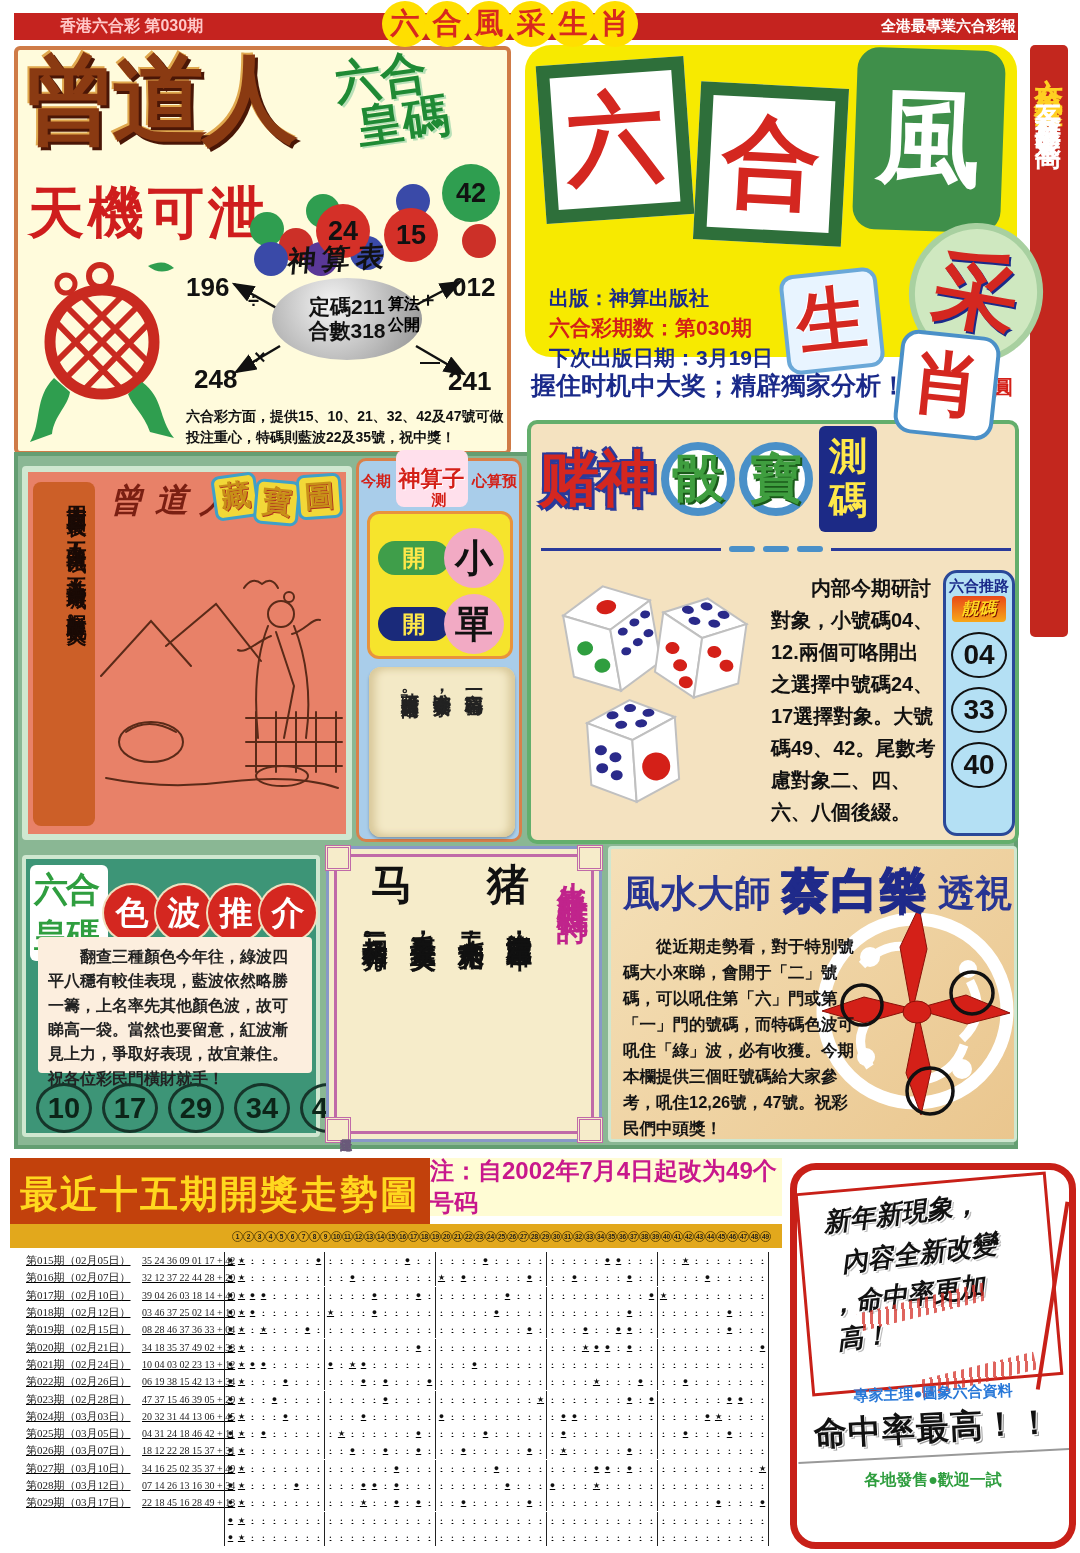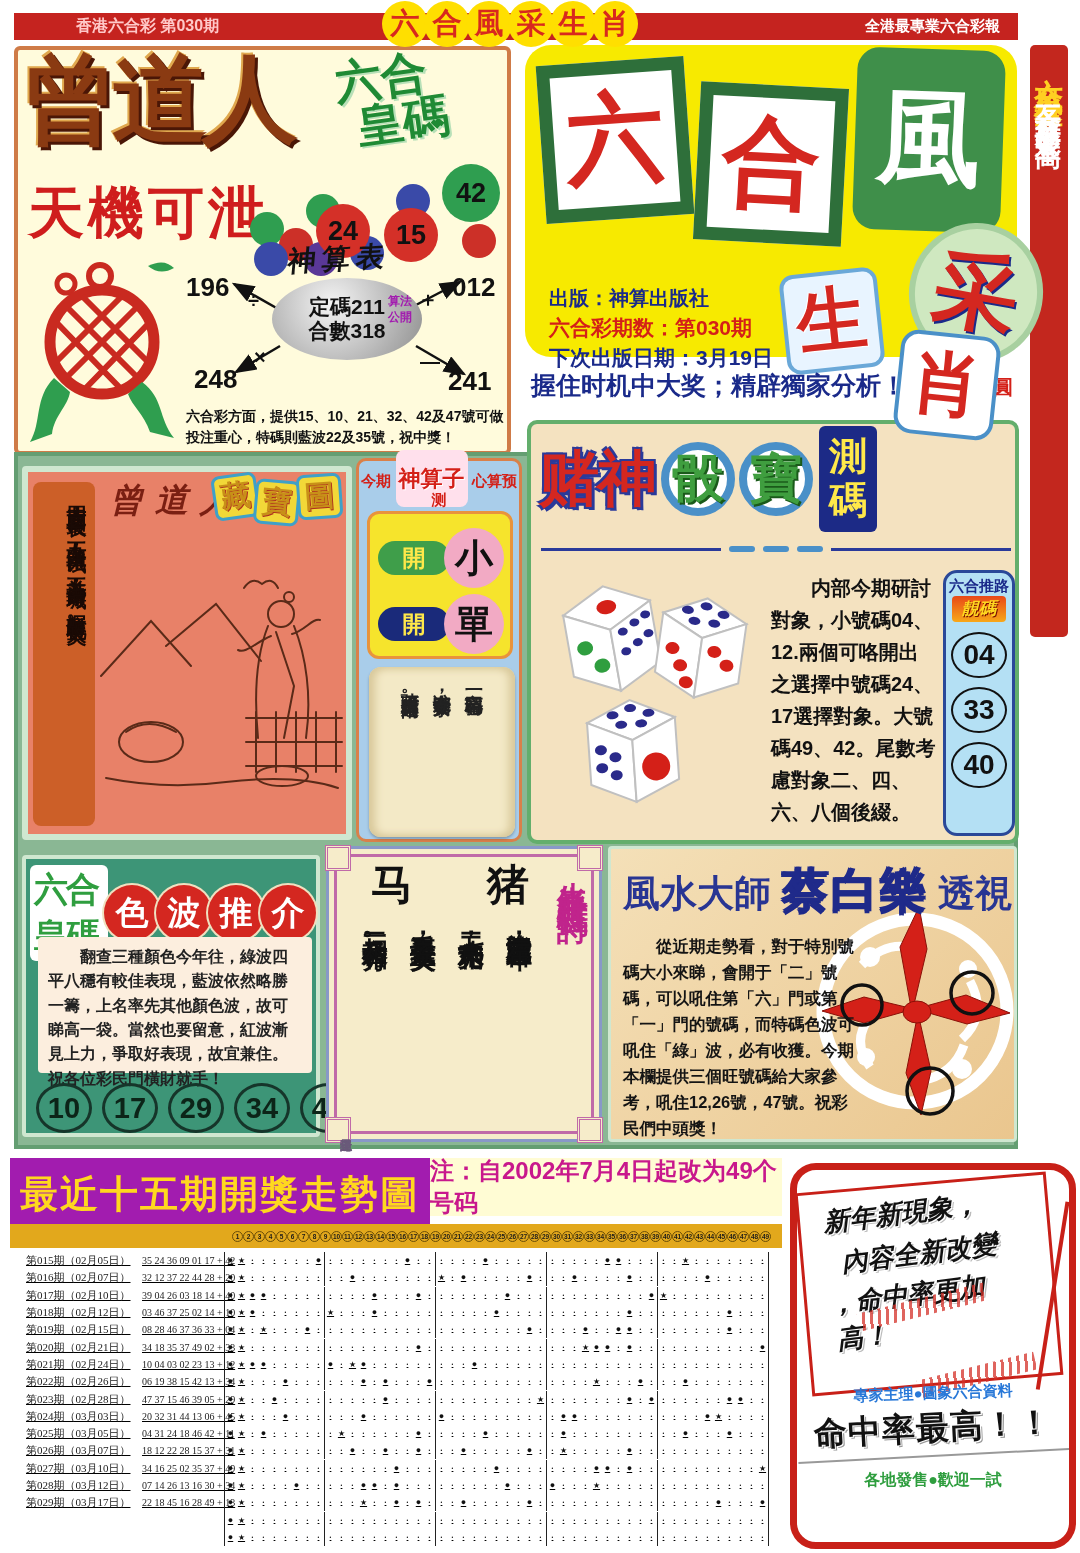--- a/index.html
+++ b/index.html
@@ -2,21 +2,21 @@
 <html><head>
 <meta charset="utf-8">
 <style>
   html,body{margin:0;padding:0;background:#fff;}
   #page{position:relative;width:1080px;height:1553px;background:#fff;overflow:hidden;
         font-family:"Liberation Sans",sans-serif;}
   .abs{position:absolute;}
 
   
   .mast-bar{left:14px;top:13px;width:1004px;height:27px;background:#c5231f;display:flex;
-            align-items:center;justify-content:space-between;padding:0 18px;box-sizing:border-box;}
+            align-items:center;justify-content:space-between;padding:0 2px;box-sizing:border-box;}
   .mast-left{color:#ffc9c9;font-size:16px;font-weight:700;padding-left:44px;}
   .mast-right{color:#fff;font-size:15px;font-weight:700;}
   .top-logo{left:386px;top:1px;display:flex;z-index:5;}
   .logo-circle{width:46px;height:46px;border-radius:50%;background:#ffdf00;color:#d8281e;
                font-size:29px;font-weight:900;display:inline-flex;align-items:center;justify-content:center;
                margin-left:-4px;font-family:"Liberation Serif",serif;}
 
   
   .sidebar{left:1030px;top:45px;width:38px;height:592px;background:#c3271e;border-radius:5px;
            writing-mode:vertical-rl;text-orientation:upright;display:flex;align-items:center;
@@ -40,21 +40,21 @@
   .numball{width:54px;height:54px;display:flex;align-items:center;justify-content:center;
            font-size:27px;font-weight:800;color:#111;}
   .shine{background-image:radial-gradient(circle at 32% 28%,rgba(255,255,255,.85),rgba(255,255,255,0) 45%);}
   .suan{left:158px;top:198px;width:332px;height:154px;}
   .suan-title{left:112px;top:-8px;font-family:"Liberation Serif",serif;font-size:28px;font-weight:900;
               letter-spacing:6px;transform:skewX(-8deg) rotate(-3deg);color:#111;}
   .oval{left:96px;top:30px;width:150px;height:82px;border-radius:50%;
         background:radial-gradient(circle at 40% 32%,#f4f4f4,#8d8d8d);display:flex;flex-direction:column;
         align-items:center;justify-content:center;}
   .oval .ln{font-size:21px;font-weight:900;color:#111;line-height:1.15;}
-  .oval-side{left:212px;top:46px;font-size:12px;font-weight:700;color:#a21caf;line-height:1.3;}
+  .oval-side{left:212px;top:46px;font-size:16px;font-weight:700;color:#000000;line-height:1.3;}
   .corner{font-size:26px;font-weight:800;color:#111;}
   .op{font-size:20px;font-weight:900;color:#111;}
   .z-note{left:168px;top:356px;width:318px;font-size:14px;font-weight:700;line-height:1.5;color:#111;}
 
   
   .logopanel{left:525px;top:45px;width:492px;height:352px;}
   .yellowbox{left:0;top:0;width:492px;height:312px;background:#f7ea00;border-radius:26px;}
   .tile{position:absolute;display:flex;align-items:center;justify-content:center;
         font-family:"Liberation Serif",serif;font-weight:900;}
   .t-liu{left:16px;top:16px;width:148px;height:158px;background:#fff;border:13px solid #2e6f3a;
@@ -189,21 +189,21 @@
             border:3px solid #cfe7d0;border-radius:4px;box-sizing:border-box;overflow:hidden;}
   .fs-head{left:12px;top:10px;display:flex;align-items:baseline;gap:10px;white-space:nowrap;}
   .fs-t1,.fs-t3{font-family:"Liberation Serif",serif;font-size:37px;font-weight:900;color:#283593;}
   .fs-t2{font-family:"Liberation Serif",serif;font-size:47px;font-weight:900;color:#1f2a8a;
          letter-spacing:2px;text-shadow:2px 0 0 #1f2a8a,0 2px 0 #1f2a8a;}
   .fs-body{left:12px;top:84px;width:240px;font-size:16.5px;font-weight:700;line-height:1.58;color:#141414;
            text-indent:2em;}
   .fs-compass{right:-6px;top:34px;}
 
   
-  .trend-title{left:10px;top:1158px;width:420px;height:72px;background:#a21caf;display:flex;
+  .trend-title{left:10px;top:1158px;width:420px;height:72px;background:#c2410c;display:flex;
                align-items:center;justify-content:center;color:#ffd81e;
                font-family:"Liberation Serif",serif;font-size:38px;font-weight:900;letter-spacing:2px;}
   .trend-note{left:430px;top:1158px;width:352px;height:58px;background:#fffcd4;display:flex;
               align-items:center;justify-content:center;color:#c8188c;font-size:24px;font-weight:900;}
   .goldbar{left:10px;top:1224px;width:772px;height:24px;background:#e2a81c;display:flex;align-items:center;}
   .goldnums{margin-left:222px;display:flex;}
   .hcell{width:11px;height:11px;border:1px solid #6b4e08;border-radius:50%;font-size:6.5px;line-height:9px;
          text-align:center;color:#1a1a1a;box-sizing:border-box;font-weight:700;}
   .trend-rows{left:14px;top:1252px;width:772px;text-decoration:underline;}
   .trow{display:flex;align-items:center;height:17.3px;}

